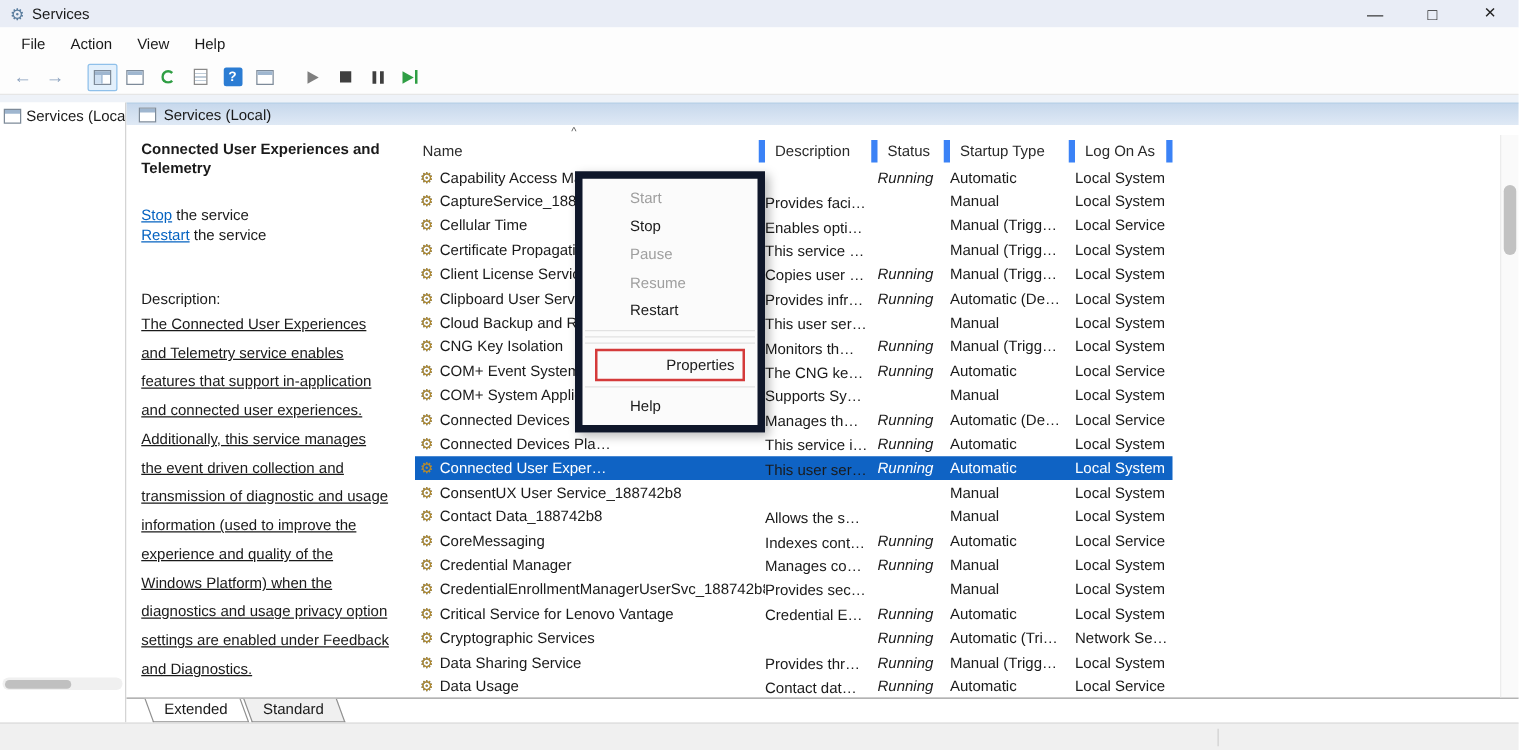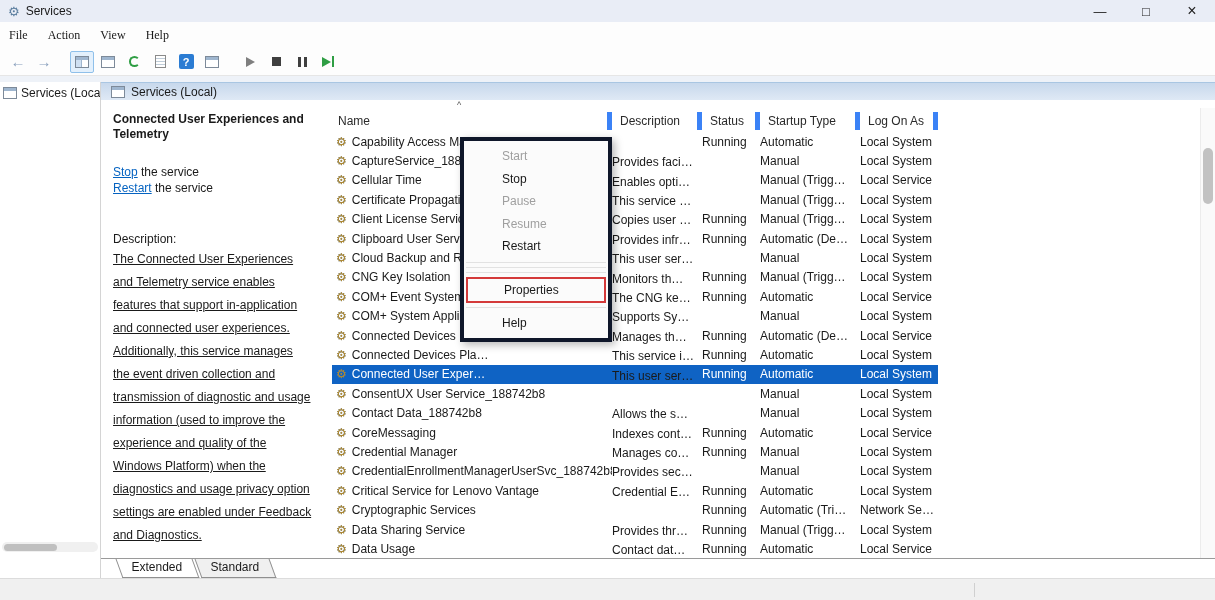--- a/index.html
+++ b/index.html
@@ -9,21 +9,21 @@
 
   
   .titlebar { height:22px; background:#e9edf6; display:flex; align-items:center; padding-left:8px; }
   .app-icon { color:#5a7d9e; font-size:13px; margin-right:6px; line-height:1; }
   .title-text { font-size:12px; color:#1a1a1a; }
   .win-controls { margin-left:auto; display:flex; height:100%; }
   .win-btn { width:46px; display:flex; align-items:center; justify-content:center; font-size:13px; color:#222; }
   .win-btn.close { font-size:16px; }
 
   
-  .menubar { height:26px; background:#fdfdfd; display:flex; align-items:center; gap:2px;font-family:Liberation Serif, serif; }
+  .menubar { height:26px; background:#fdfdfd; display:flex; align-items:center; padding-left:8px; gap:2px; }
   .menu-item { padding:3px 9px; }
 
   
   .toolbar { height:28px; background:#fdfdfd; display:flex; align-items:center; padding-left:6px; border-bottom:1px solid #e6e6e6; }
   .tbtn { width:24px; height:22px; display:flex; align-items:center; justify-content:center; margin-right:2px; }
   .arrow { font-size:15px; font-weight:bold; color:#8aa0bd; }
   .tbtn.toggled { background:#e3f0fc; border:1px solid #8fc0ea; border-radius:2px; }
   .mw { width:14px; height:12px; border:1px solid #7d8a99; background:#fff; position:relative; }
   .mw::before { content:""; position:absolute; top:0; left:0; right:0; height:3px; background:#9fb6cf; }
   .mw.split::after { content:""; position:absolute; top:3px; left:0; bottom:0; width:5px; background:#cfe0f2; border-right:1px solid #9fb6cf; }
@@ -69,46 +69,46 @@
   .h-status { width:58px; }
   .h-startup { width:100px; }
   .h-logon { width:78px; }
   .sort-arrow { position:absolute; top:0; left:131px; font-size:9px; color:#555; }
 
   .rows { width:606px; }
   .lrow { display:flex; height:19.4px; align-items:center; white-space:nowrap; }
   .cell { overflow:hidden; white-space:nowrap; flex:none; }
   .c-name { width:280px; display:flex; align-items:center; gap:5px; padding-left:4px; }
   .c-desc { width:90px;margin-top:41px; }
-  .c-status { width:58px; }
+  .c-status { width:58px;font-style:italic; }
   .c-startup { width:100px; }
   .c-logon { width:78px; }
   .gear { color:#b58a2a; font-size:12px; line-height:1; text-shadow:0 0 0 #4a78b0; flex:none; }
   .lrow.sel { background:#0f63c4; color:#fff; }
 
   
   .v-scroll { position:absolute; top:8px; right:0; bottom:0; width:15px; background:#fafafa; border-left:1px solid #ececec; }
   .v-scroll .thumb { position:absolute; left:2px; right:2px; top:40px; height:56px; background:#c2c2c2; border-radius:6px; }
 
   
   .bottom-tabs { height:20px; flex:none; border-top:1px solid #9a9a9a; display:flex; align-items:flex-start; padding-left:18px; background:#fff; }
   .tab { transform:skewX(20deg); border:1px solid #8f8f8f; border-top:none; padding:1px 12px 3px; background:#f0f0f0; margin-right:2px; }
   .tab.active { background:#fff; }
   .tab > span { display:inline-block; transform:skewX(-20deg); }
 
   
   .statusbar { position:absolute; left:0; right:0; bottom:0; height:22px; background:#f0f0f0; border-top:1px solid #dcdcdc; }
   .status-div { position:absolute; right:240px; top:4px; width:1px; height:14px; background:#d0d0d0; }
 
   
-  .context-menu { position:absolute; left:460px; top:137px; width:152px; background:#fbfbfb; border:4px solid #0f172a; box-shadow:3px 3px 8px rgba(0,0,0,0.28); padding:4px 0; z-index:50; }
+  .context-menu { position:absolute; left:460px; top:137px; width:152px; background:#fbfbfb; border:6px solid #0f172a; box-shadow:3px 3px 8px rgba(0,0,0,0.28); padding:4px 0; z-index:50; }
   .mitem { height:22.5px; display:flex; align-items:center; padding:0 12px 0 38px; position:relative; }
   .mitem.dis { color:#9f9f9f; }
   .mitem .chev { margin-left:auto; font-size:13px; color:#444; }
-  .mitem.hl { height:26px; border:2px solid #d43a3a; padding-left:36px; margin:0 2px; }
+  .mitem.hl { height:26px; border:2px solid #d43a3a; padding-left:55px; margin:0 10px; }
   .msep { height:1px; background:#e2e2e2; margin:4px 2px; }
 </style>
 </head>
 <body>
 
 <div class="window">
 
   <div class="titlebar">
     <span class="app-icon">⚙</span>
     <span class="title-text">Services</span>

